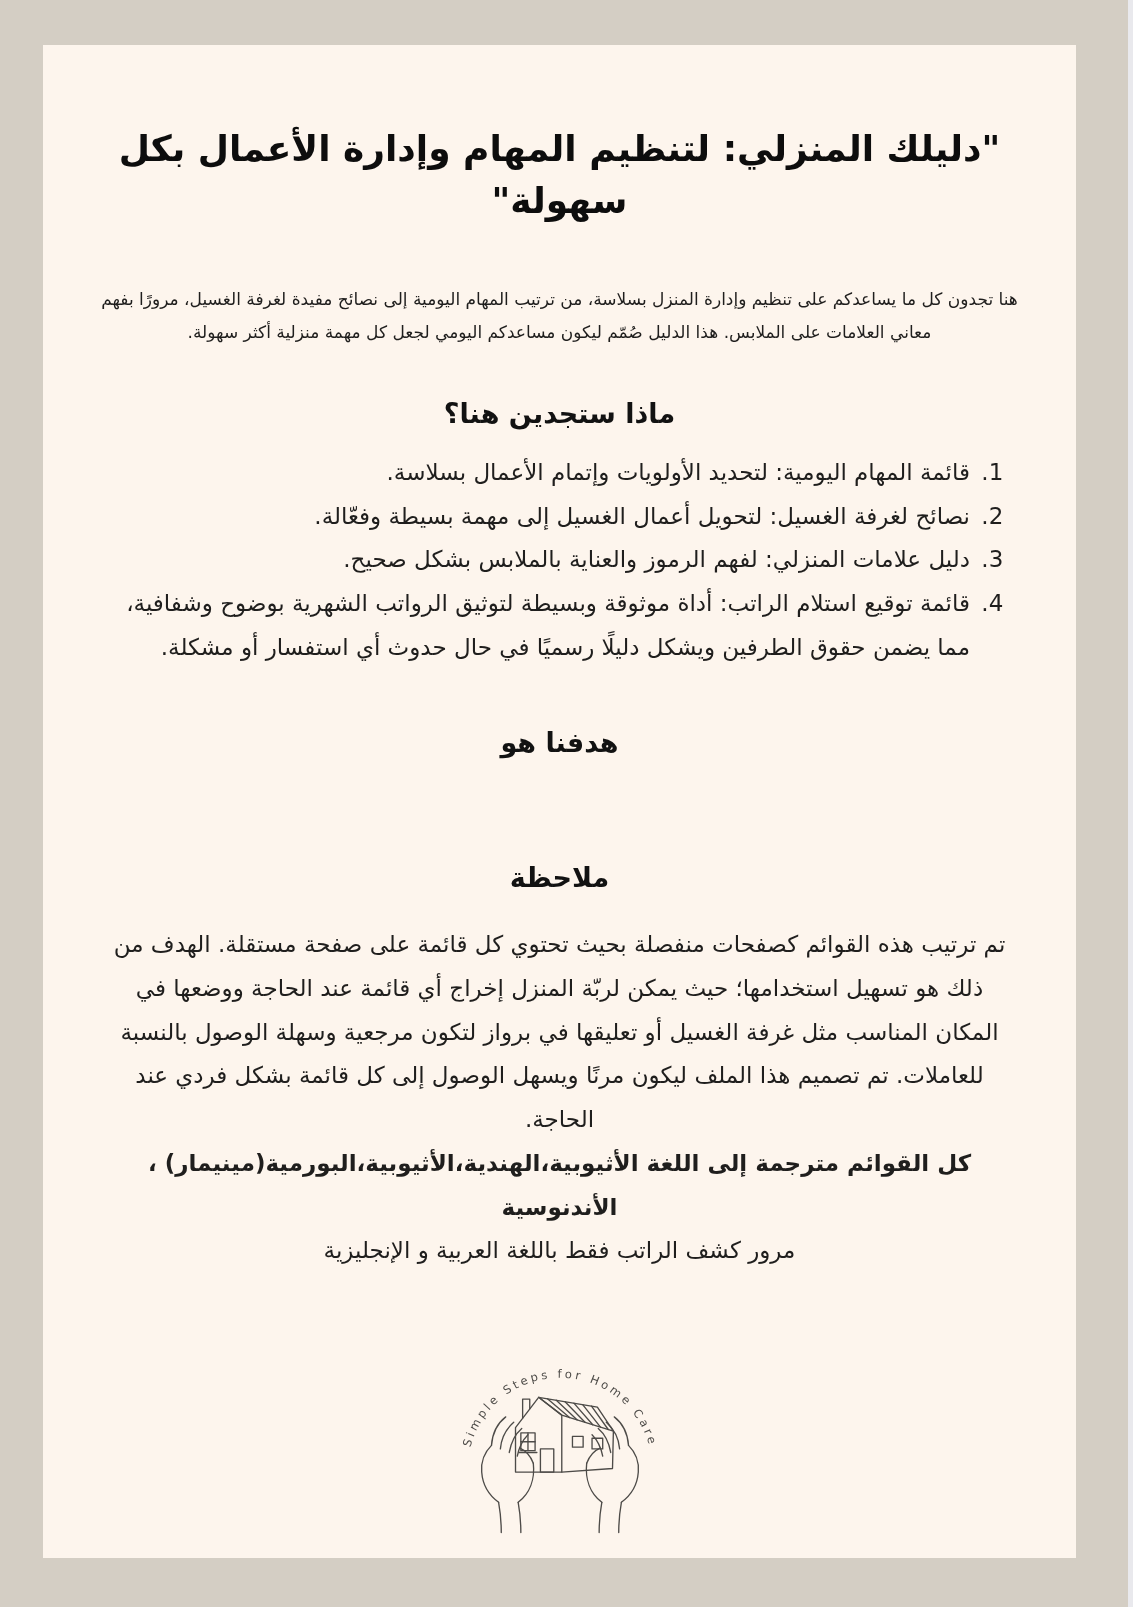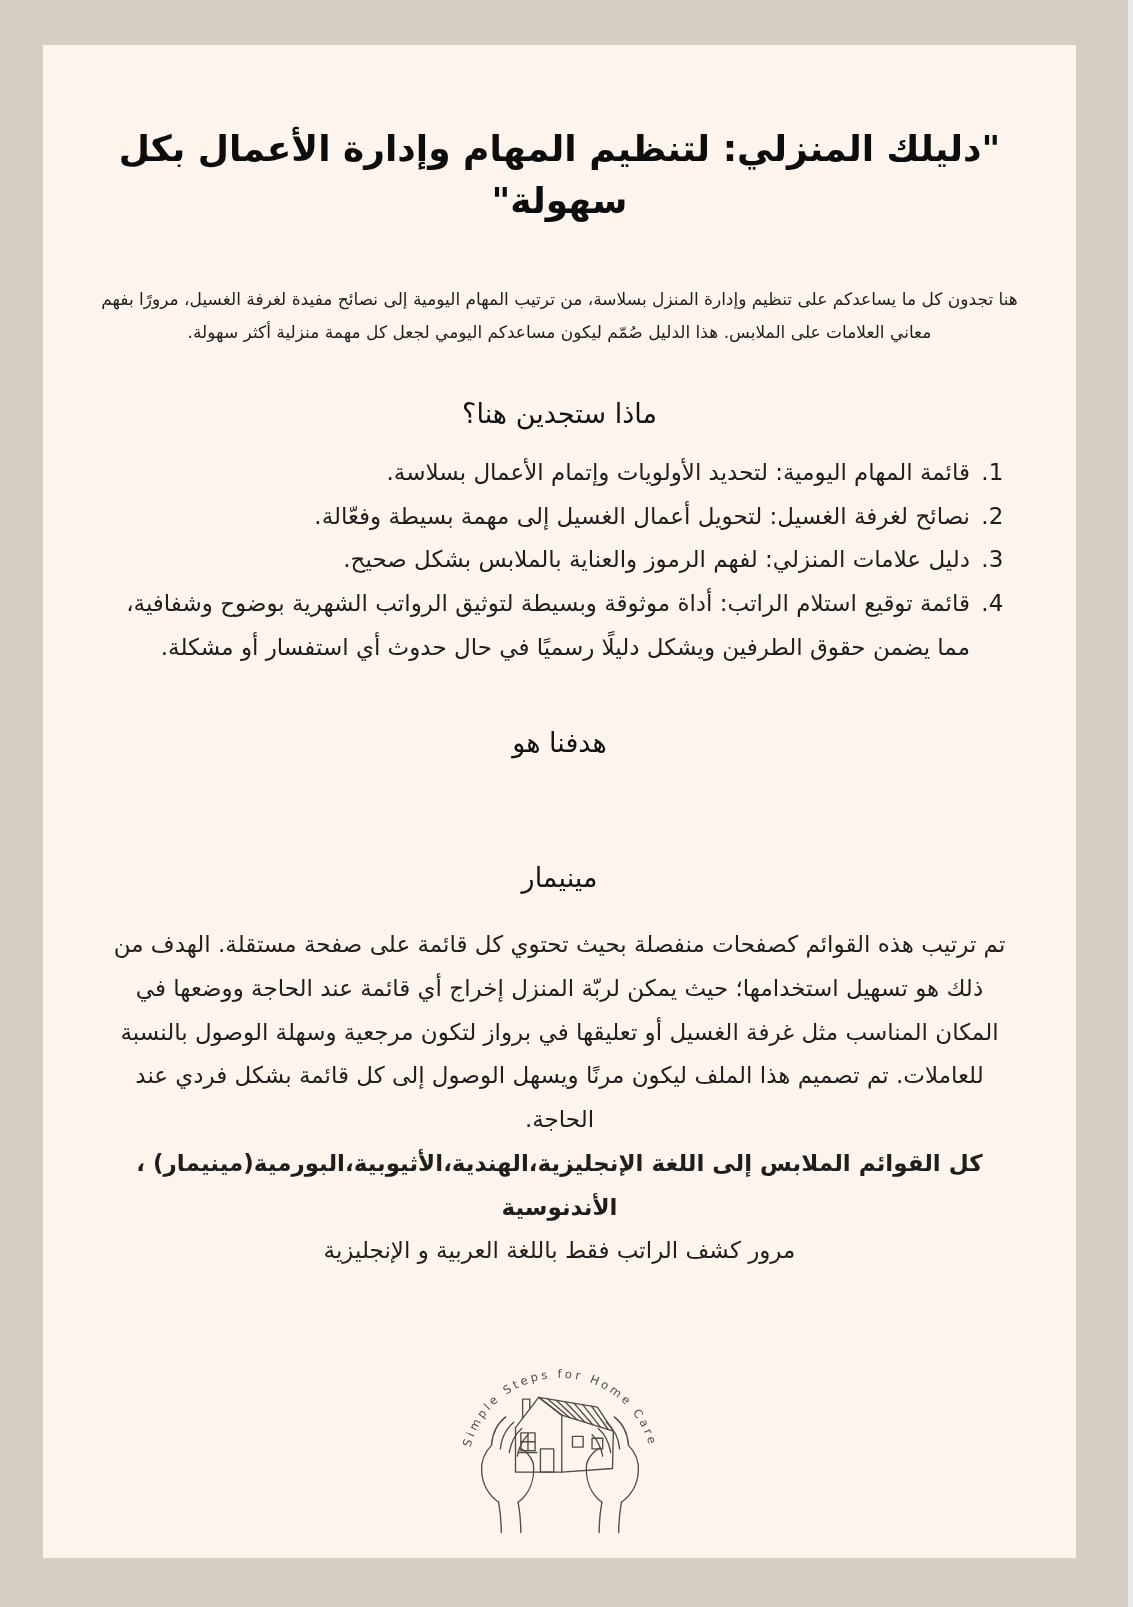--- a/index.html
+++ b/index.html
@@ -37,21 +37,21 @@
   }
   .intro {
     margin: 56px 0 0 0;
     text-align: center;
     font-size: 17px;
     line-height: 1.9;
   }
   .sub-heading {
     text-align: center;
     font-size: 27px;
-    font-weight: 400;
+    font-weight: 700;
     color: #121212;
     margin: 0;
   }
   .h-what { margin-top: 50px; }
   .h-goal { margin-top: 58px; }
   .h-note { margin-top: 104px; }
   .contents-list {
     margin: 22px 0 0 0;
     padding: 0 44px 0 0;
     font-size: 23px;
@@ -111,25 +111,25 @@
         <li>نصائح لغرفة الغسيل: لتحويل أعمال الغسيل إلى مهمة بسيطة وفعّالة.</li>
 
         <li>دليل علامات المنزلي: لفهم الرموز والعناية بالملابس بشكل صحيح.</li>
 
         <li>قائمة توقيع استلام الراتب: أداة موثوقة وبسيطة لتوثيق الرواتب الشهرية بوضوح وشفافية، مما يضمن حقوق الطرفين ويشكل دليلًا رسميًا في حال حدوث أي استفسار أو مشكلة.</li>
       </ol>
 
     <h2 class="sub-heading h-goal">هدفنا هو</h2>
 
 
-    <h2 class="sub-heading h-note">مينيمار</h2>
+    <h2 class="sub-heading h-note">ملاحظة</h2>
 
     <p class="note-text">تم ترتيب هذه القوائم كصفحات منفصلة بحيث تحتوي كل قائمة على صفحة مستقلة. الهدف من ذلك هو تسهيل استخدامها؛ حيث يمكن لربّة المنزل إخراج أي قائمة عند الحاجة ووضعها في المكان المناسب مثل غرفة الغسيل أو تعليقها في برواز لتكون مرجعية وسهلة الوصول بالنسبة للعاملات. تم تصميم هذا الملف ليكون مرنًا ويسهل الوصول إلى كل قائمة بشكل فردي عند الحاجة.</p>
 
-    <p class="languages-line">كل القوائم الملابس إلى اللغة الإنجليزية،الهندية،الأثيوبية،البورمية(مينيمار) ، الأندنوسية</p>
+    <p class="languages-line">كل القوائم مترجمة إلى اللغة الأثيوبية،الهندية،الأثيوبية،البورمية(مينيمار) ، الأندنوسية</p>
 
     <p class="exception-line">مرور كشف الراتب فقط باللغة العربية و الإنجليزية</p>
 
     <div class="logo-block">
       <svg width="250" height="218" viewBox="0 0 280 245">
         <defs>
           <path id="arcpath" d="M 36,170 A 104,104 0 0 1 244,170" fill="none"></path>
           <g id="hand-shape" fill="none" stroke="#4d4b48" stroke-width="1.5" stroke-linecap="round" stroke-linejoin="round">
             <path d="M63,142 C64,128 70,117 79,110"></path>
             <path d="M73,146 C74,133 80,123 88,116"></path>

